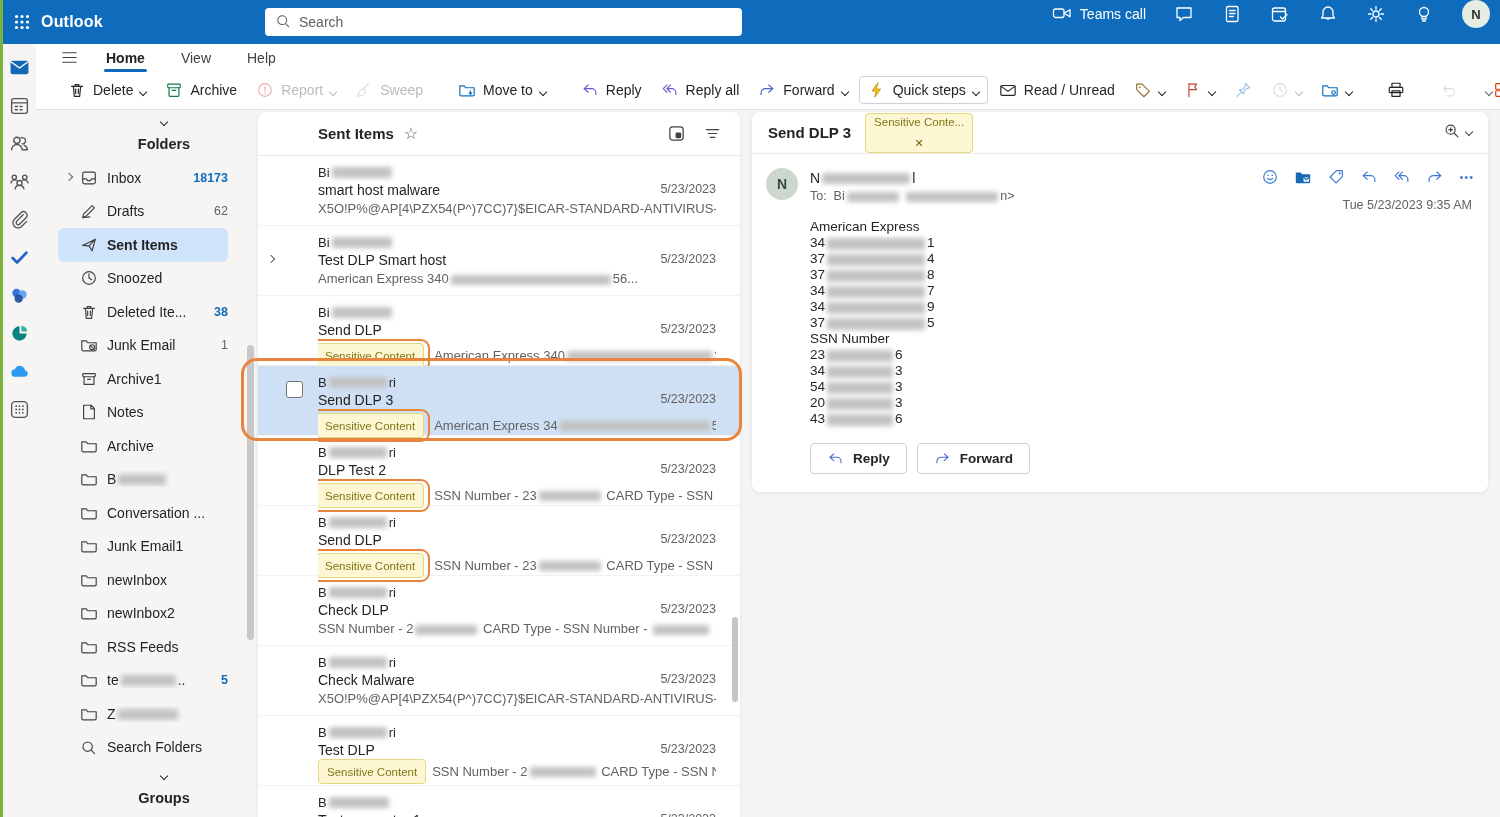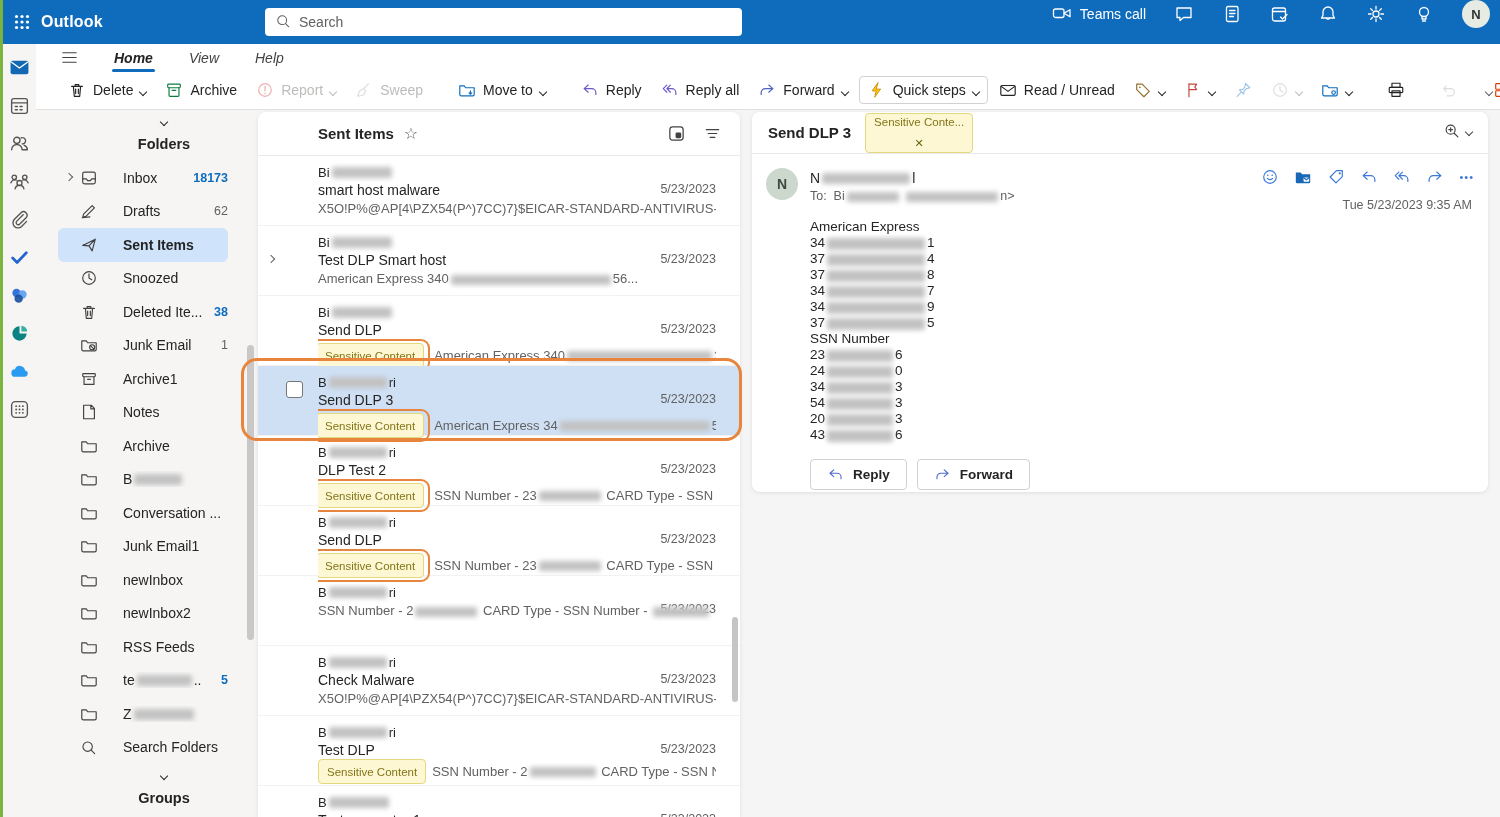--- a/index.html
+++ b/index.html
@@ -17,21 +17,21 @@
   .app-name { font-size:16px; font-weight:700; letter-spacing:.2px;text-align:center; }
   .searchbox { position:absolute; left:265px; top:8px; width:477px; height:28px; background:#fff;
     border-radius:4px; display:flex; align-items:center; gap:8px; padding:0 10px; color:#616161; font-size:14px; }
   .header-right { position:absolute; right:10px; top:0; height:28px; display:flex; align-items:center; gap:28px; }
   .hicon { display:flex; align-items:center; gap:8px; color:#fff; font-size:14px; cursor:pointer; }
   .avatar { width:28px; height:28px; border-radius:50%; background:#e6ebe3; color:#333;
     display:flex; align-items:center; justify-content:center; font-size:13px; font-weight:700; cursor:pointer; }
 
   
   .ribbon { position:absolute; left:36px; top:44px; right:0; height:66px; background:#fff; border-bottom:1px solid #e1e0de; z-index:5; }
-  .tabs-row { display:flex; align-items:center; height:27px; padding-left:20px; gap:22px;font-style:italic; }
+  .tabs-row { display:flex; align-items:center; height:27px; padding-left:20px; gap:14px; }
   .burger { width:26px; display:flex; justify-content:center; color:#424242; cursor:pointer; }
   .tabs { display:flex; gap:32px; margin-left:8px; }
   .tab { font-size:14px; color:#424242; position:relative; padding:3px 2px; cursor:pointer; }
   .tab.active { font-weight:700; color:#242424; }
   .tab.active::after { content:""; position:absolute; left:0; right:0; bottom:-3px; height:3px; border-radius:2px; background:#0f6cbd; }
   .toolbar { display:flex; align-items:center; height:38px; padding-left:14px; }
   .tbtn { display:flex; align-items:center; gap:7px; padding:5px 8px; border-radius:4px; font-size:14px;
     color:#242424; cursor:pointer; white-space:nowrap; margin-right:3px; }
   .tbtn .ic { display:flex; align-items:center; }
   .tbtn.disabled { color:#bdbcbb; cursor:default; }
@@ -50,21 +50,21 @@
     display:flex; flex-direction:column; align-items:center; padding-top:11px; gap:14px; z-index:6; }
   .rail-btn { width:26px; height:24px; display:flex; align-items:center; justify-content:center; color:#555; cursor:pointer; }
 
   
   .folders-pane { position:absolute; left:36px; top:110px; width:214px; height:707px; background:#f6f5f4; font-size:14px; }
   .fp-header { display:flex; align-items:center; gap:11px; padding:11px 0 9px 42px; font-weight:700; font-size:14.5px; color:#242424; cursor:pointer;flex-direction:column; }
   .folder-item { height:33.5px; display:flex; align-items:center; margin:0 16px 0 22px; padding:0 6px 0 0; border-radius:6px; cursor:pointer; position:relative; }
   .folder-item.selected { background:#cfe4fa; font-weight:700; margin-right:22px; }
   .f-exp { width:22px; display:flex; justify-content:center; color:#616161; }
   .f-icon { width:19px; display:flex; color:#424242; }
-  .f-label { margin-left:24px; flex:1; white-space:nowrap; overflow:hidden; display:flex; align-items:center; }
+  .f-label { margin-left:8px; flex:1; white-space:nowrap; overflow:hidden; display:flex; align-items:center; }
   .f-count { font-size:12.5px; color:#616161; }
   .f-count.accent { color:#0f6cbd; font-weight:700; }
   .create-link { height:33.5px; display:flex; align-items:center; margin-left:22px; padding-left:64px; color:#0f6cbd; cursor:pointer; }
   .fp-scroll { position:absolute; left:211px; top:235px; width:7px; height:295px; background:#c9c8c6; border-radius:4px; }
 
   
   .list-card { position:absolute; left:258px; top:112px; width:482px; height:705px; background:#fff;
     border-radius:8px 8px 0 0; box-shadow:0 1px 4px rgba(0,0,0,.09); }
   .list-header { height:44px; display:flex; align-items:center; padding:0 18px 0 60px; border-bottom:1px solid #ebeaea; }
   .list-title { font-size:15px; font-weight:700; }
@@ -765,20 +765,21 @@
           <span class="badge-annot">
             <span class="badge">Sensitive Content</span>
           </span>
           <span class="seg">SSN Number - 23</span>
           <span class="redact" style="width: 62px; height: 10px;"></span>
           <span class="seg"> CARD Type - SSN Numb...</span>
         </div>
       </div>
       <div class="mrow">
         <div class="m-sender"><span class="seg">B</span><span class="redact" style="width: 58px; height: 11px;"></span><span class="seg">ri</span></div>
+        <div class="m-subject">Check DLP</div>
         <div class="m-date">5/23/2023</div>
         <div class="m-preview">
           <span class="seg">SSN Number - 2</span>
           <span class="redact" style="width: 62px; height: 10px;"></span>
           <span class="seg"> CARD Type - SSN Number - </span>
           <span class="redact" style="width: 56px; height: 10px;"></span>
           <span class="seg"> ...</span>
         </div>
       </div>
       <div class="mrow">
@@ -910,25 +911,20 @@
         <span class="redact" style="width: 98px; height: 12px;"></span>
         <span class="seg">5</span>
       </div>
       <div class="body-line">SSN Number</div>
       <div class="body-line">
         <span class="seg">23</span>
         <span class="redact" style="width: 66px; height: 12px;"></span>
         <span class="seg">6</span>
       </div>
       <div class="body-line">
-        <span class="seg">24</span>
-        <span class="redact" style="width: 66px; height: 12px;"></span>
-        <span class="seg">0</span>
-      </div>
-      <div class="body-line">
         <span class="seg">34</span>
         <span class="redact" style="width: 66px; height: 12px;"></span>
         <span class="seg">3</span>
       </div>
       <div class="body-line">
         <span class="seg">54</span>
         <span class="redact" style="width: 66px; height: 12px;"></span>
         <span class="seg">3</span>
       </div>
       <div class="body-line">

